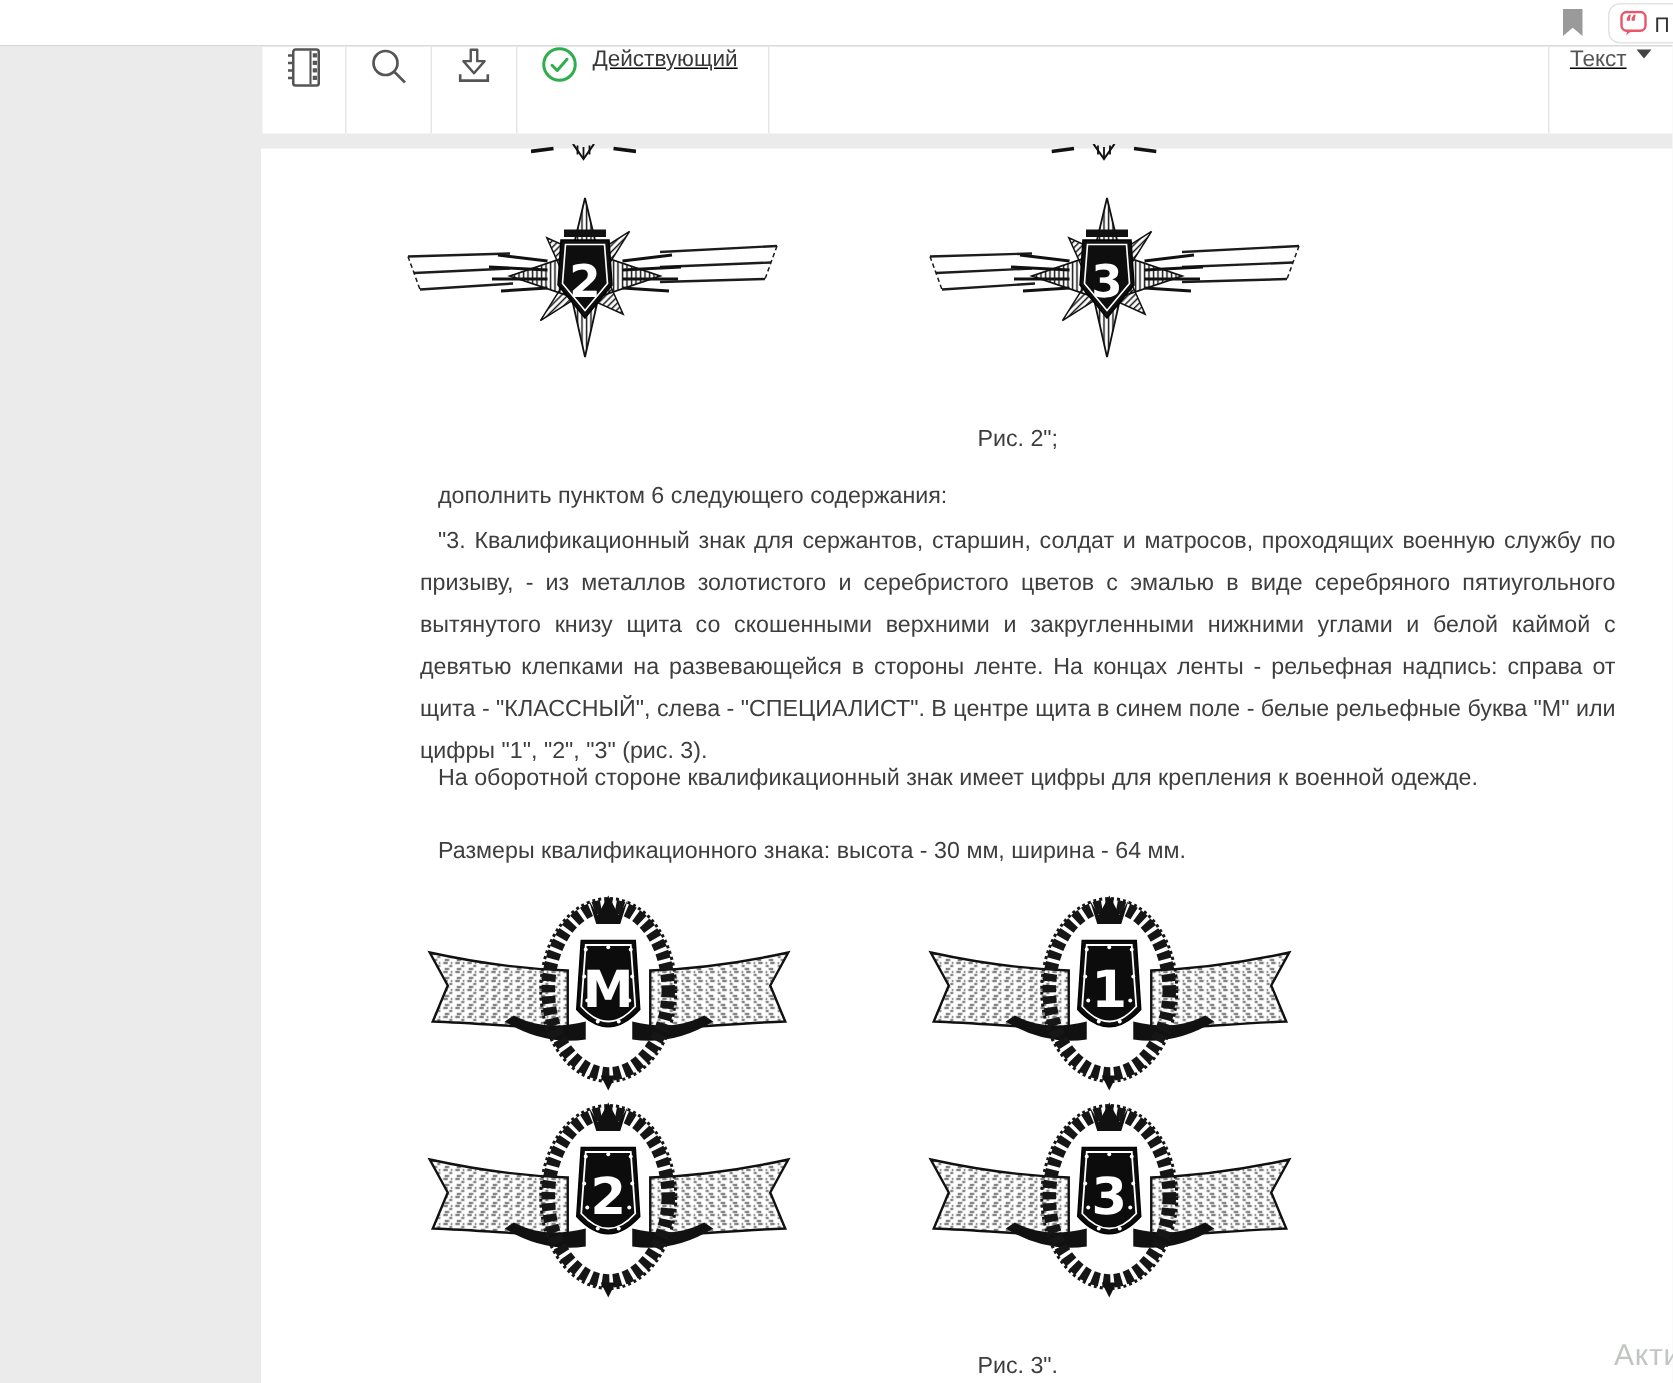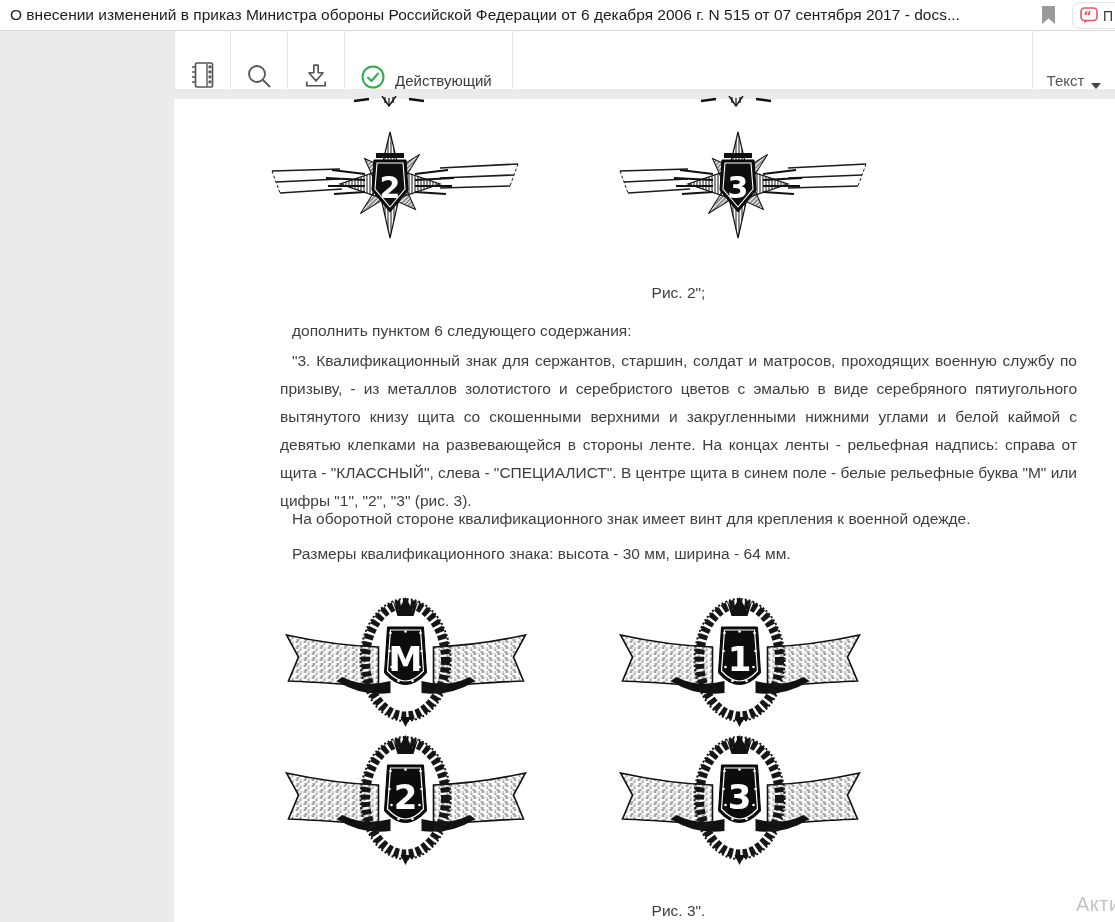--- a/index.html
+++ b/index.html
@@ -15,22 +15,22 @@
   .tts-btn  { position:absolute; left:1072px; top:2px; width:60px; height:27px;
               border:1px solid #e3e3e3; border-radius:8px; background:#fff;
               display:flex; align-items:center; gap:5px; padding-left:7px; }
   .tts-bubble { width:18px; height:17px; flex:none; }
   .tts-label  { font-size:14px; color:#333; }
 
   
   .page-bg  { position:absolute; left:0; top:31px; width:1115px; height:891px; background:#ebebeb; }
   .toolbar  { position:absolute; left:175px; top:31px; width:940px; height:58px; background:#fff;
               display:flex; align-items:stretch; z-index:10; }
-  .tcell    { display:flex; align-items:flex-end; justify-content:center;
-              border-right:1px solid #e7e7e7; }
+  .tcell    { display:flex; align-items:flex-start; justify-content:center;
+              border-right:1px solid #e7e7e7;text-decoration:underline; }
   .tcell.w56 { width:56px; } .tcell.w57 { width:57px; }
   .tcell.status { width:168px; justify-content:flex-start; padding-left:16px; gap:10px; }
   .tcell.spacer { flex:1; border-right:none; }
   .tcell.textmenu { width:83px; border-left:1px solid #e7e7e7; border-right:none; gap:7px;margin-left:44px; }
   .status-label { font-size:15px; color:#3a3a3a; }
   .textmenu-label { font-size:15px; color:#555; }
   .caret { width:0; height:0; border-left:5px solid transparent; border-right:5px solid transparent;
            border-top:6px solid #444; margin-top:2px; }
 
   
@@ -101,21 +101,20 @@
     <g id="fragart">
       <path d="M0,5 L15,3" stroke="#111" stroke-width="2.5"></path>
       <path d="M28,0 L35,10 L42,0" fill="none" stroke="#111" stroke-width="1.4"></path>
       <path d="M31,1 V7 M35,2 V10 M39,1 V7" stroke="#111" stroke-width="1.2"></path>
       <path d="M55,3 L70,5" stroke="#111" stroke-width="2.5"></path>
     </g>
   </defs>
 </svg>
 
 <div class="titlebar">
-  <div class="title">О внесении изменений в приказ Министра обороны Российской Федерации от 6 декабря 2006 г. N 515 от 07 сентября 2017 - docs...</div>
   <svg class="bookmark" viewBox="0 0 15 19">
     <path d="M1,0 H14 V18 L7.5,12.5 L1,18 Z" fill="#9a9a9a"></path>
   </svg>
   <div class="tts-btn">
     <svg class="tts-bubble" viewBox="0 0 18 17">
       <rect x="1" y="1" width="16" height="12.5" rx="3.5" fill="none" stroke="#e8566a" stroke-width="1.6"></rect>
       <path d="M5,13.5 L4,16.5 L8,13.5 Z" fill="#e8566a"></path>
       <text x="3.2" y="12.5" font-size="13" font-weight="bold" fill="#e8566a" font-family="DejaVu Sans, sans-serif">“</text>
     </svg>
     <span class="tts-label">П</span>
@@ -177,22 +176,22 @@
   </svg>
   <svg class="badge2" style="left:444px; top:27px" viewBox="0 0 250 120">
     <use href="#fig2art"></use>
     <text class="num" x="120" y="72" font-size="30" text-anchor="middle">3</text>
   </svg>
 
   <div class="col caption" style="top:180px">Рис. 2";</div>
 
   <div class="col para" style="top:218px">дополнить пунктом 6 следующего содержания:</div>
   <div class="col para" style="top:248px">"3. Квалификационный знак для сержантов, старшин, солдат и матросов, проходящих военную службу по призыву, - из металлов золотистого и серебристого цветов с эмалью в виде серебряного пятиугольного вытянутого книзу щита со скошенными верхними и закругленными нижними углами и белой каймой с девятью клепками на развевающейся в стороны ленте. На концах ленты - рельефная надпись: справа от щита - "КЛАССНЫЙ", слева - "СПЕЦИАЛИСТ". В центре щита в синем поле - белые рельефные буква "М" или цифры "1", "2", "3" (рис. 3).</div>
-  <div class="col para" style="top:406px">На оборотной стороне квалификационного знак имеет винт для крепления к военной одежде.</div>
-  <div class="col para" style="top:441px">Размеры квалификационного знака: высота - 30 мм, ширина - 64 мм.</div>
+  <div class="col para" style="top:406px">На оборотной стороне квалификационный знак имеет цифры для крепления к военной одежде.</div>
+  <div class="col para" style="top:455px">Размеры квалификационного знака: высота - 30 мм, ширина - 64 мм.</div>
 
   <svg class="badge3" style="left:104px; top:494px" viewBox="0 0 255 135">
     <use href="#fig3art"></use>
     <text class="num" x="127" y="78" font-size="34" text-anchor="middle">М</text>
   </svg>
   <svg class="badge3" style="left:438px; top:494px" viewBox="0 0 255 135">
     <use href="#fig3art"></use>
     <text class="num" x="127" y="78" font-size="34" text-anchor="middle">1</text>
   </svg>
   <svg class="badge3" style="left:104px; top:632px" viewBox="0 0 255 135">

